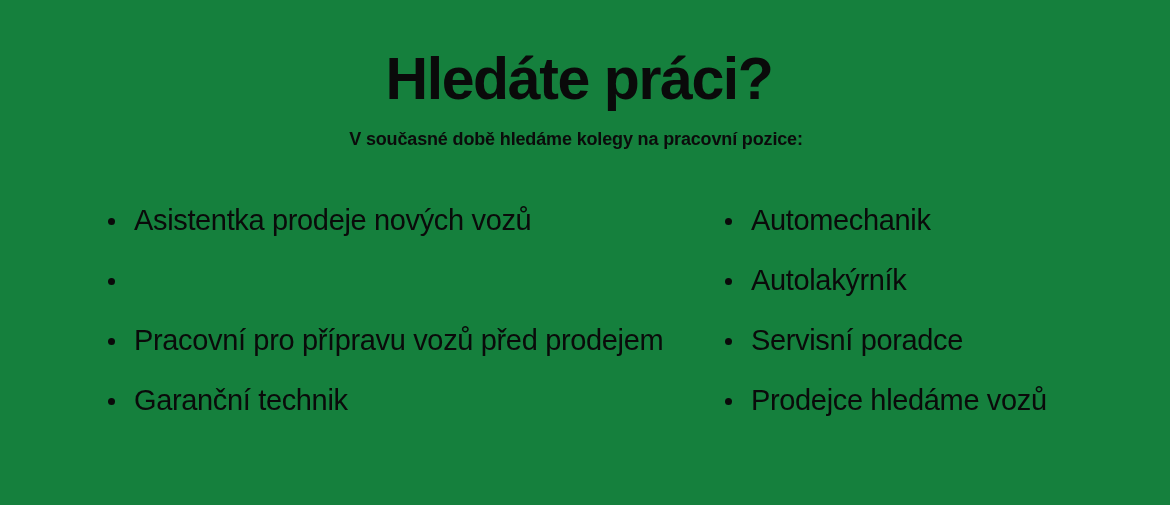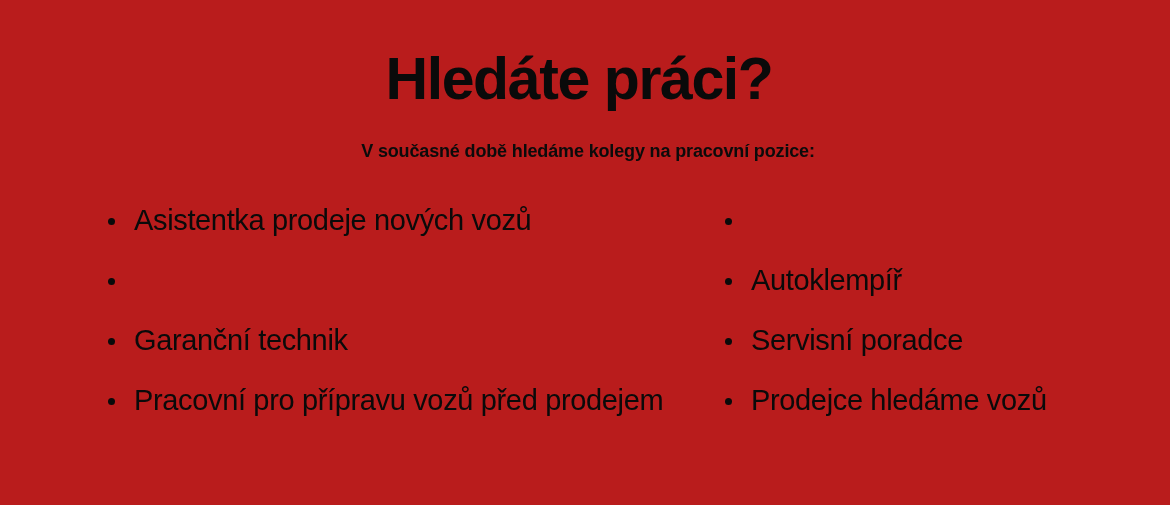--- a/index.html
+++ b/index.html
@@ -12,21 +12,21 @@
     height: 505px;
     overflow: hidden;
     font-family: "Liberation Sans", sans-serif;
     -webkit-font-smoothing: antialiased;
   }
 
   #poster {
     position: relative;
     width: 1170px;
     height: 505px;
-    background: #b91c1c;
+    background: #15803d;
     box-sizing: border-box;
   }
 
   
   .header {
     position: absolute;
     left: 0;
     top: 0;
     width: 1170px;
     text-align: center;
@@ -46,21 +46,21 @@
     color: #0a0a0a;
     text-align: center;
     white-space: nowrap;
   }
 
   .subtitle {
     position: absolute;
     left: 0;
     top: 128px;
     width: 1152px;
-    margin: 12px;
+    margin: 0;
     font-family: "Liberation Sans", sans-serif;
     font-size: 18px;
     font-weight: 700;
     letter-spacing: -0.15px;
     line-height: 1.3;
     color: #0b0b0b;
     text-align: center;
     white-space: nowrap;
   }
 
@@ -146,37 +146,38 @@
       <ul class="job-list">
         <li class="job-item">
           <span class="job-bullet"></span>
           <span class="job-label">Asistentka prodeje nových vozů</span>
         </li>
         <li class="job-item">
           <span class="job-bullet"></span>
         </li>
         <li class="job-item">
           <span class="job-bullet"></span>
-          <span class="job-label">Garanční technik</span>
+          <span class="job-label">Pracovní pro přípravu vozů před prodejem</span>
         </li>
         <li class="job-item">
           <span class="job-bullet"></span>
-          <span class="job-label">Pracovní pro přípravu vozů před prodejem</span>
+          <span class="job-label">Garanční technik</span>
         </li>
       </ul>
     </div>
 
     <div class="column column-right">
       <ul class="job-list">
         <li class="job-item">
           <span class="job-bullet"></span>
+          <span class="job-label">Automechanik</span>
         </li>
         <li class="job-item">
           <span class="job-bullet"></span>
-          <span class="job-label">Autoklempíř</span>
+          <span class="job-label">Autolakýrník</span>
         </li>
         <li class="job-item">
           <span class="job-bullet"></span>
           <span class="job-label">Servisní poradce</span>
         </li>
         <li class="job-item">
           <span class="job-bullet"></span>
           <span class="job-label">Prodejce hledáme vozů</span>
         </li>
       </ul>

